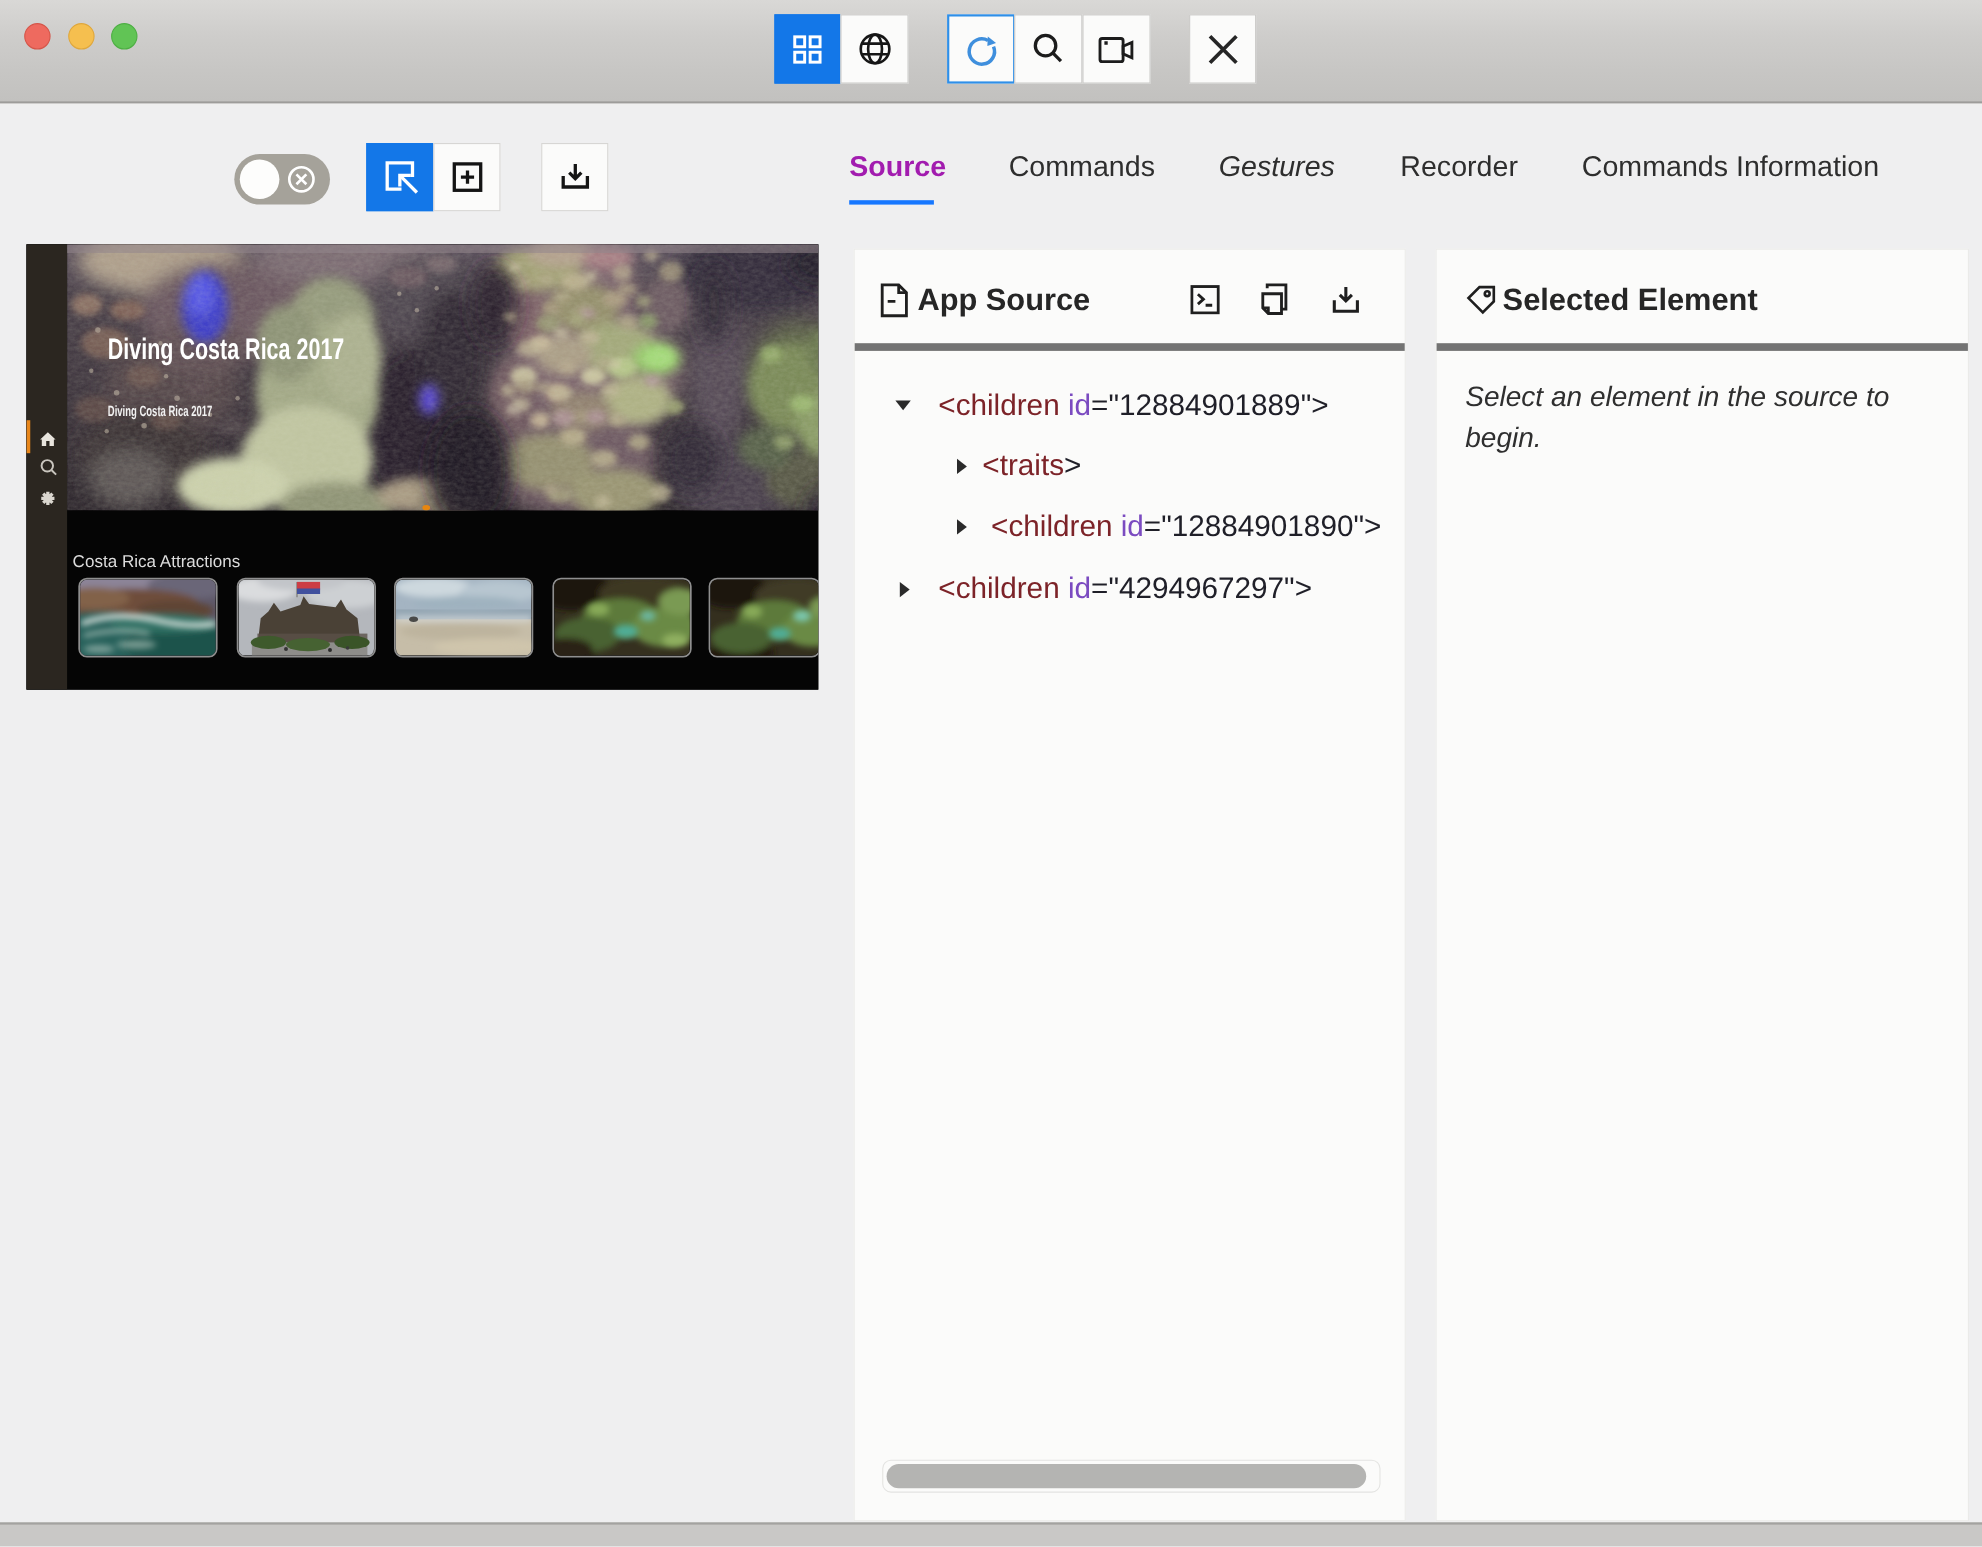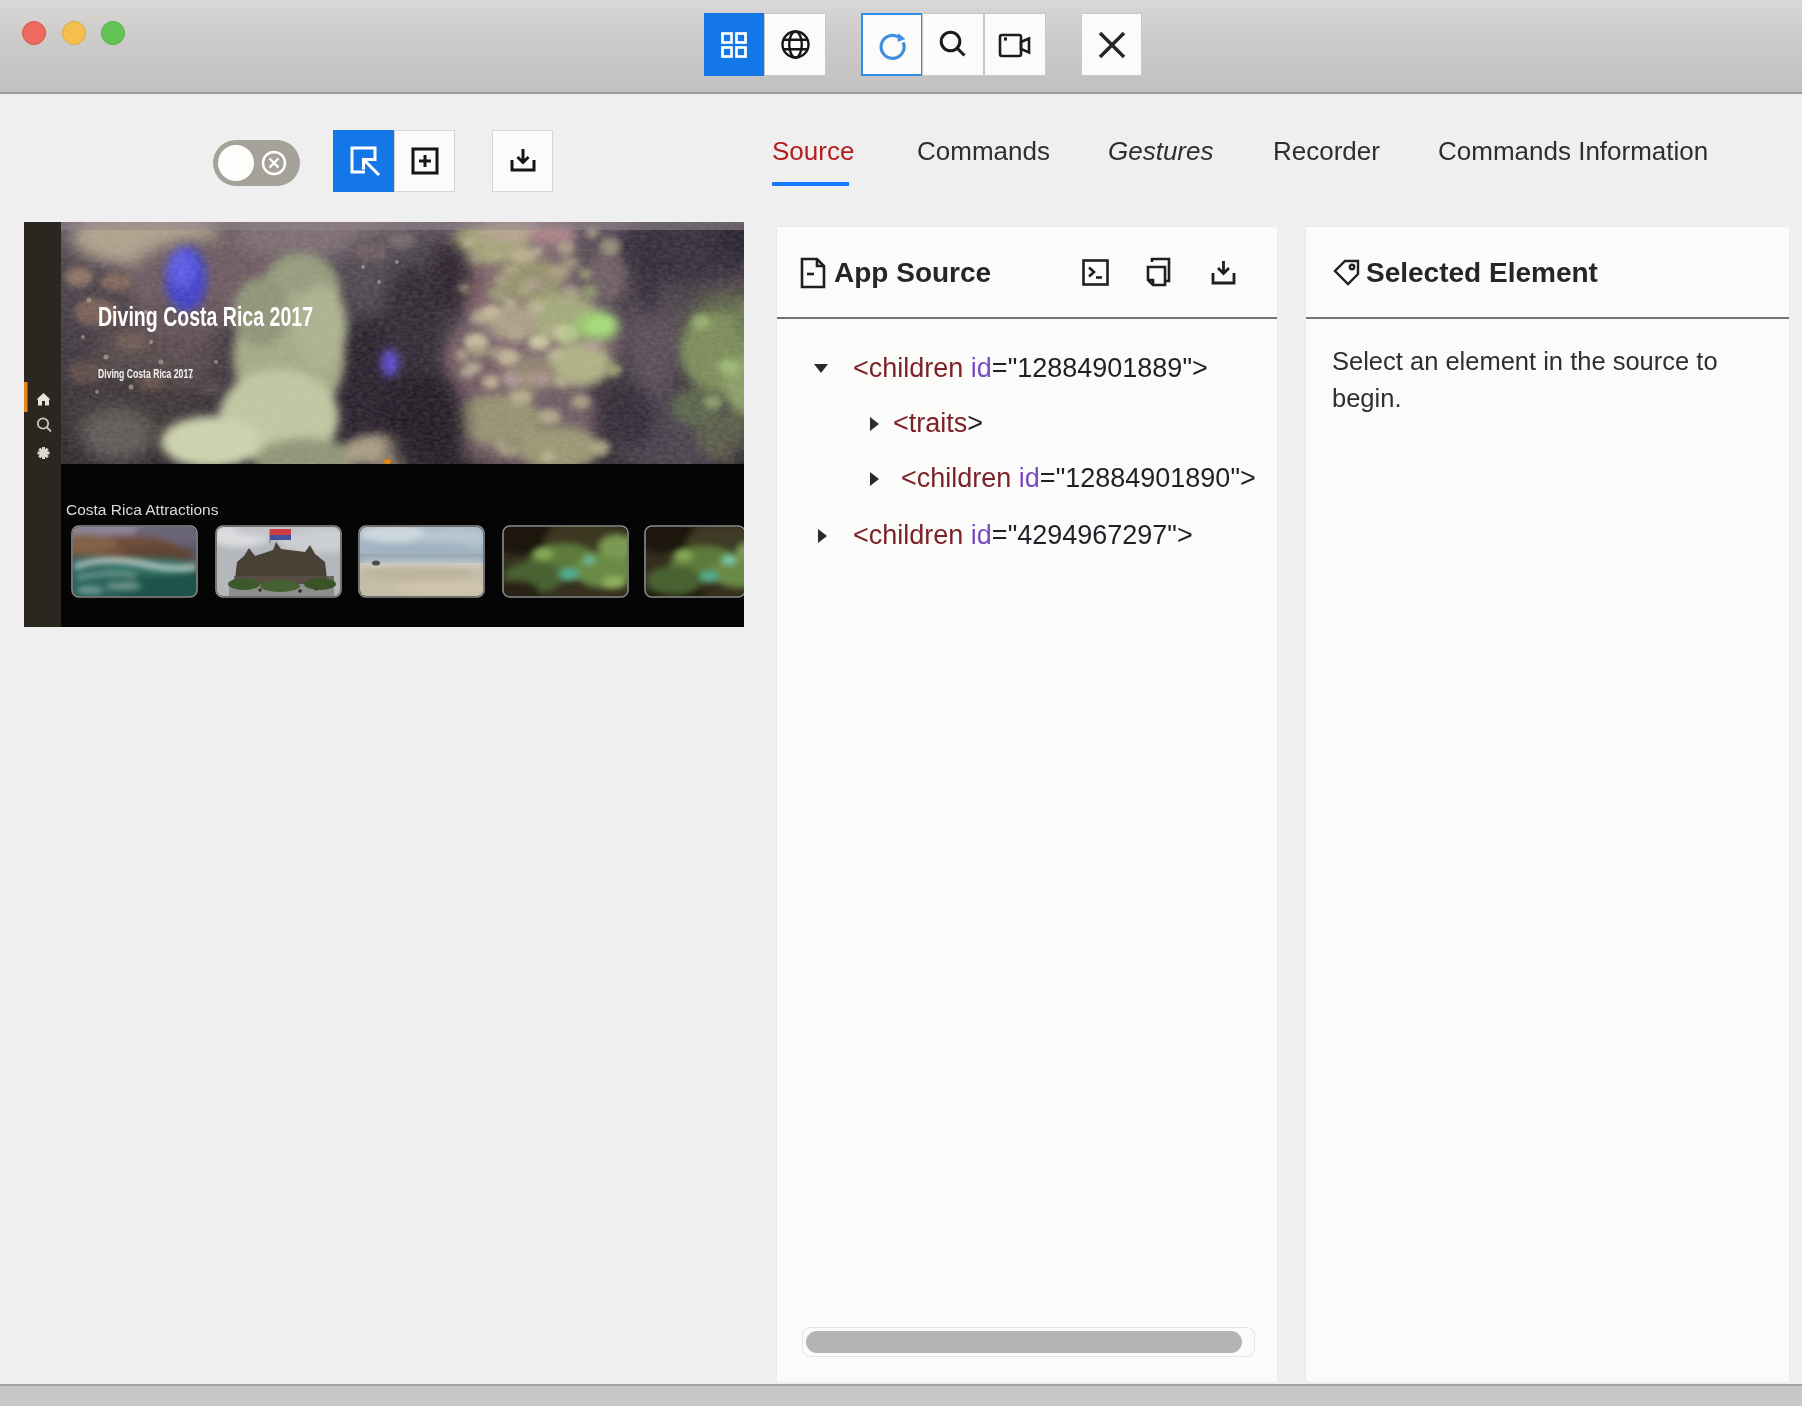--- a/index.html
+++ b/index.html
@@ -25,44 +25,44 @@
 
 #toggle { position:absolute; left:213px; top:44px; width:87px; height:46px; border-radius:23px; background:#a5a29a; }
 #knob { position:absolute; left:5px; top:5px; width:36px; height:36px; border-radius:50%; background:#fdfdfc; }
 
 
 .ctlbtn { position:absolute; top:34px; width:61px; height:62px; background:#fbfbfa; border:1px solid #d7d6d4; display:flex; align-items:center; justify-content:center; }
 .ctlbtn.blue { background:#1377e8; border-color:#1377e8; }
 
 
 .tab { position:absolute; top:40px; font-size:26px; color:#2e2e2e; }
-#tab-source { color:#b91c1c; }
+#tab-source { color:#a21caf;font-weight:bold; }
 #tab-underline { position:absolute; left:772px; top:86px; width:77px; height:4px; background:#1677ff; }
 
 
 .card { position:absolute; top:130px; height:1157px; background:#fbfbfa; border:1px solid #ebebe9; }
 #card-source { left:776px; width:502px; }
 #card-selected { left:1305px; width:485px; }
-.card-head { position:absolute; left:0; top:0; right:0; height:92px; border-bottom:2px solid #737373; }
+.card-head { position:absolute; left:0; top:0; right:0; height:92px; border-bottom:7px solid #737373; }
 .card-title { position:absolute; top:30px; font-size:28px; font-weight:bold; color:#262626; }
 
 
 .trow { position:absolute; left:0; font-size:27px; color:#1f1f28; white-space:nowrap; }
 .tag { color:#7c2328;text-align:right; }
 .idt { color:#7b4bc0; }
 .caret { position:absolute; }
 
 
 #hscroll { position:absolute; left:25px; bottom:25px; width:453px; height:30px; border:1px solid #e4e4e2; border-radius:8px; background:#fbfbfa; }
 #hthumb { position:absolute; left:3px; top:3px; width:436px; height:22px; border-radius:11px; background:#b4b4b2; }
 
 
 #bottombar { position:absolute; left:0; top:1384px; width:1802px; height:22px; background:#c9c8c6; border-top:2px solid #a3a2a0; }
 
-.ital { }
+.ital { font-style:italic; }
 </style>
 </head>
 <body>
 
 <div id="titlebar">
   <div class="light" id="l-red"></div>
   <div class="light" id="l-yel"></div>
   <div class="light" id="l-grn"></div>
 
   <div class="tbbtn blue" style="left:704px; width:60px;">

